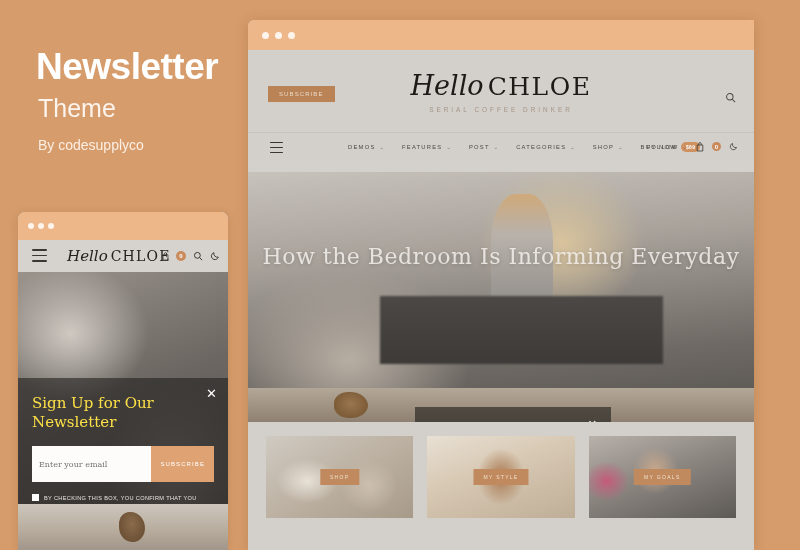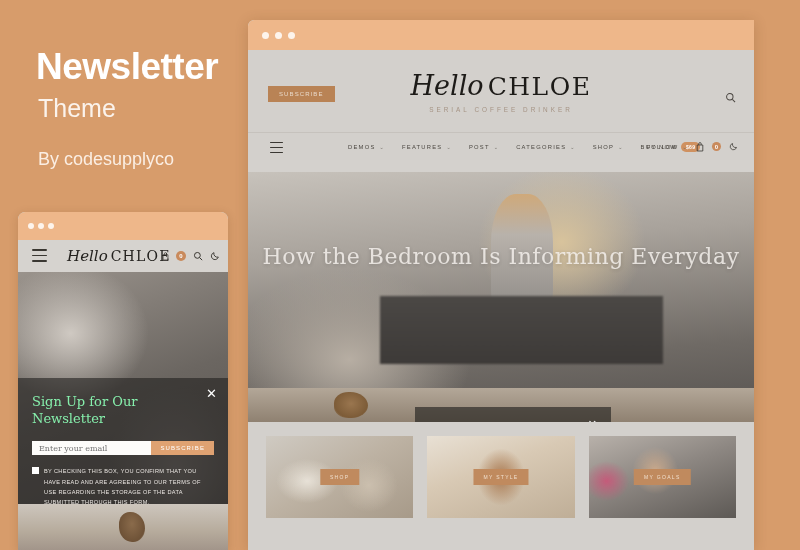--- a/index.html
+++ b/index.html
@@ -17,22 +17,22 @@
   #promo-title {
     position: absolute; left: 36px; top: 48px;
     font-size: 37px; font-weight: bold; color: #ffffff;
     letter-spacing: -0.5px; line-height: 1;
   }
   #promo-sub {
     position: absolute; left: 38px; top: 96px;
     font-size: 25px; font-weight: 300; color: #fbf3ec; line-height: 1;
   }
   #promo-by {
-    position: absolute; left: 38px; top: 150px;
-    font-size: 18px; font-weight: 400; color: #fbeee3; line-height: 1;
+    position: absolute; left: 38px; top: 138px;
+    font-size: 14px; font-weight: 400; color: #fbeee3; line-height: 1;
   }
 
   
   .frame { position: absolute; overflow: hidden; background: #d4d1cd; }
   .titlebar { background: #eeb78a; width: 100%; position: relative; }
   .dots { position: absolute; display: flex; gap: 5px; }
   .dot { background: #fdf4ec; border-radius: 50%; }
 
   
   #mobile {
@@ -80,24 +80,24 @@
     border-radius: 40% 55% 45% 50%;
   }
 
   
   #m-modal {
     position: absolute; left: 0; right: 0; top: 106px; height: 172px;
     background: rgba(36,34,32,.62); padding: 16px 14px 10px 14px;
   }
   #m-modal .close { position: absolute; right: 11px; top: 9px; color: #fff; font-size: 13px; line-height: 1; cursor: pointer;}
   #m-modal h2 {
-    color: #86efac; font-family: "DejaVu Serif", serif; font-weight: normal;
-    font-size: 13px; line-height: 1.28; margin-bottom: 14px;
-  }
-  .signup-row { display: flex; height: 14px; margin-bottom: 11px; }
+    color: #fde047; font-family: "DejaVu Serif", serif; font-weight: normal;
+    font-size: 15px; line-height: 1.28; margin-bottom: 14px;
+  }
+  .signup-row { display: flex; height: 36px; margin-bottom: 11px; }
   .signup-row input {
     flex: 1; border: none; outline: none; background: #fdfcfa;
     font-family: "DejaVu Serif", serif; font-size: 8px; color: #6a645e; padding: 0 7px;
   }
   .signup-row button {
     border: none; background: #dfa272; color: #fff; cursor: pointer;
     font-size: 6px; letter-spacing: 1.1px; padding: 0 9px; font-family: "Liberation Sans", sans-serif;
   }
   .consent { display: flex; gap: 5px; }
   .consent .box { width: 7px; height: 7px; background: #fff; flex: 0 0 auto; margin-top: 1px;}

